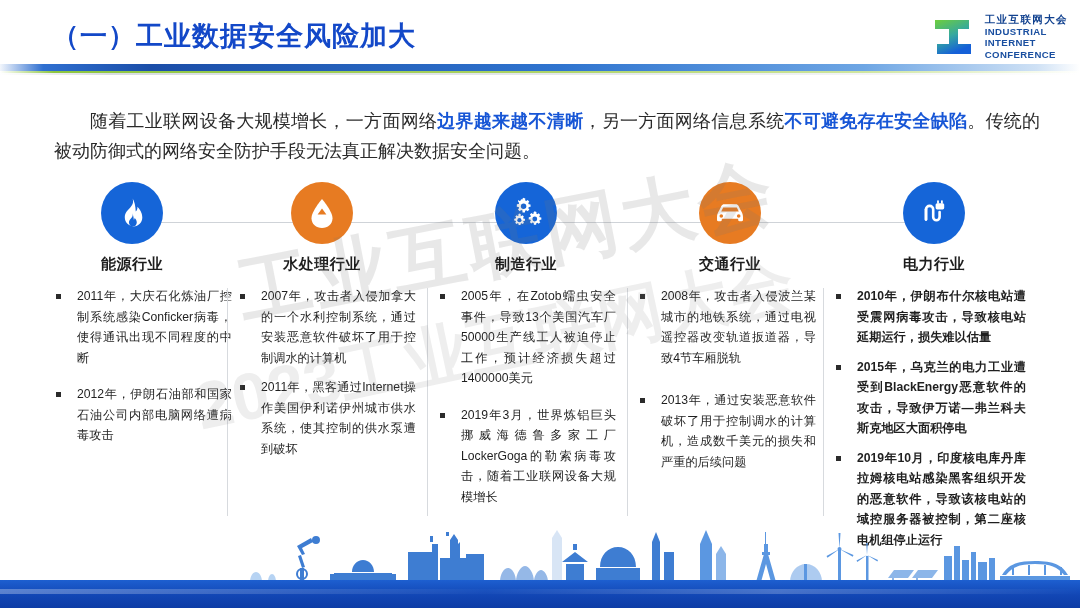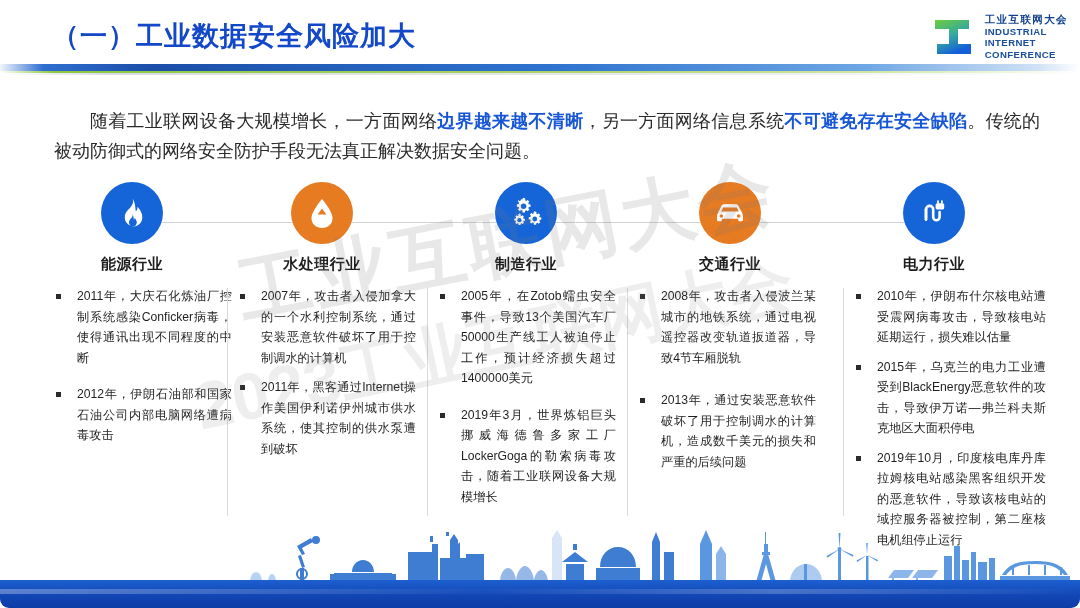--- a/index.html
+++ b/index.html
@@ -2,21 +2,21 @@
 <html><head>
 <meta charset="utf-8">
 <style>
   html,body{margin:0;padding:0;}
   body{
     width:1080px;height:608px;
     background:#ffffff;
     font-family:"Liberation Sans","DejaVu Sans",sans-serif;
     overflow:hidden;position:relative;
   }
-  .slide{position:absolute;inset:0;overflow:hidden;background:#fff;border-radius:9px;}
+  .slide{position:absolute;inset:0;overflow:hidden;background:#fff;}
 
   
   .header{position:absolute;left:0;top:0;width:1080px;height:92px;}
   .page-title{
     position:absolute;left:52px;top:18px;
     font-size:27px;font-weight:bold;color:#1348c8;
     letter-spacing:1px;white-space:nowrap;
   }
   .title-bar-wrap{position:absolute;left:0;top:64px;width:1080px;height:12px;}
   .title-bar-blue{
@@ -260,21 +260,21 @@
       <div class="bullet">
         <span class="sq"></span>
         <span class="txt">2008年，攻击者入侵波兰某城市的地铁系统，通过电视遥控器改变轨道扳道器，导致4节车厢脱轨</span>
       </div>
       <div class="bullet" style="margin-top:22px;">
         <span class="sq"></span>
         <span class="txt">2013年，通过安装恶意软件破坏了用于控制调水的计算机，造成数千美元的损失和严重的后续问题</span>
       </div>
     </div>
 
-    <div class="col" style="left:856px;width:190px;">
+    <div class="col" style="left:836px;width:190px;font-weight:bold;">
       <div class="sep"></div>
       <div class="bullet">
         <span class="sq"></span>
         <span class="txt">2010年，伊朗布什尔核电站遭受震网病毒攻击，导致核电站延期运行，损失难以估量</span>
       </div>
       <div class="bullet">
         <span class="sq"></span>
         <span class="txt">2015年，乌克兰的电力工业遭受到BlackEnergy恶意软件的攻击，导致伊万诺—弗兰科夫斯克地区大面积停电</span>
       </div>
       <div class="bullet">

